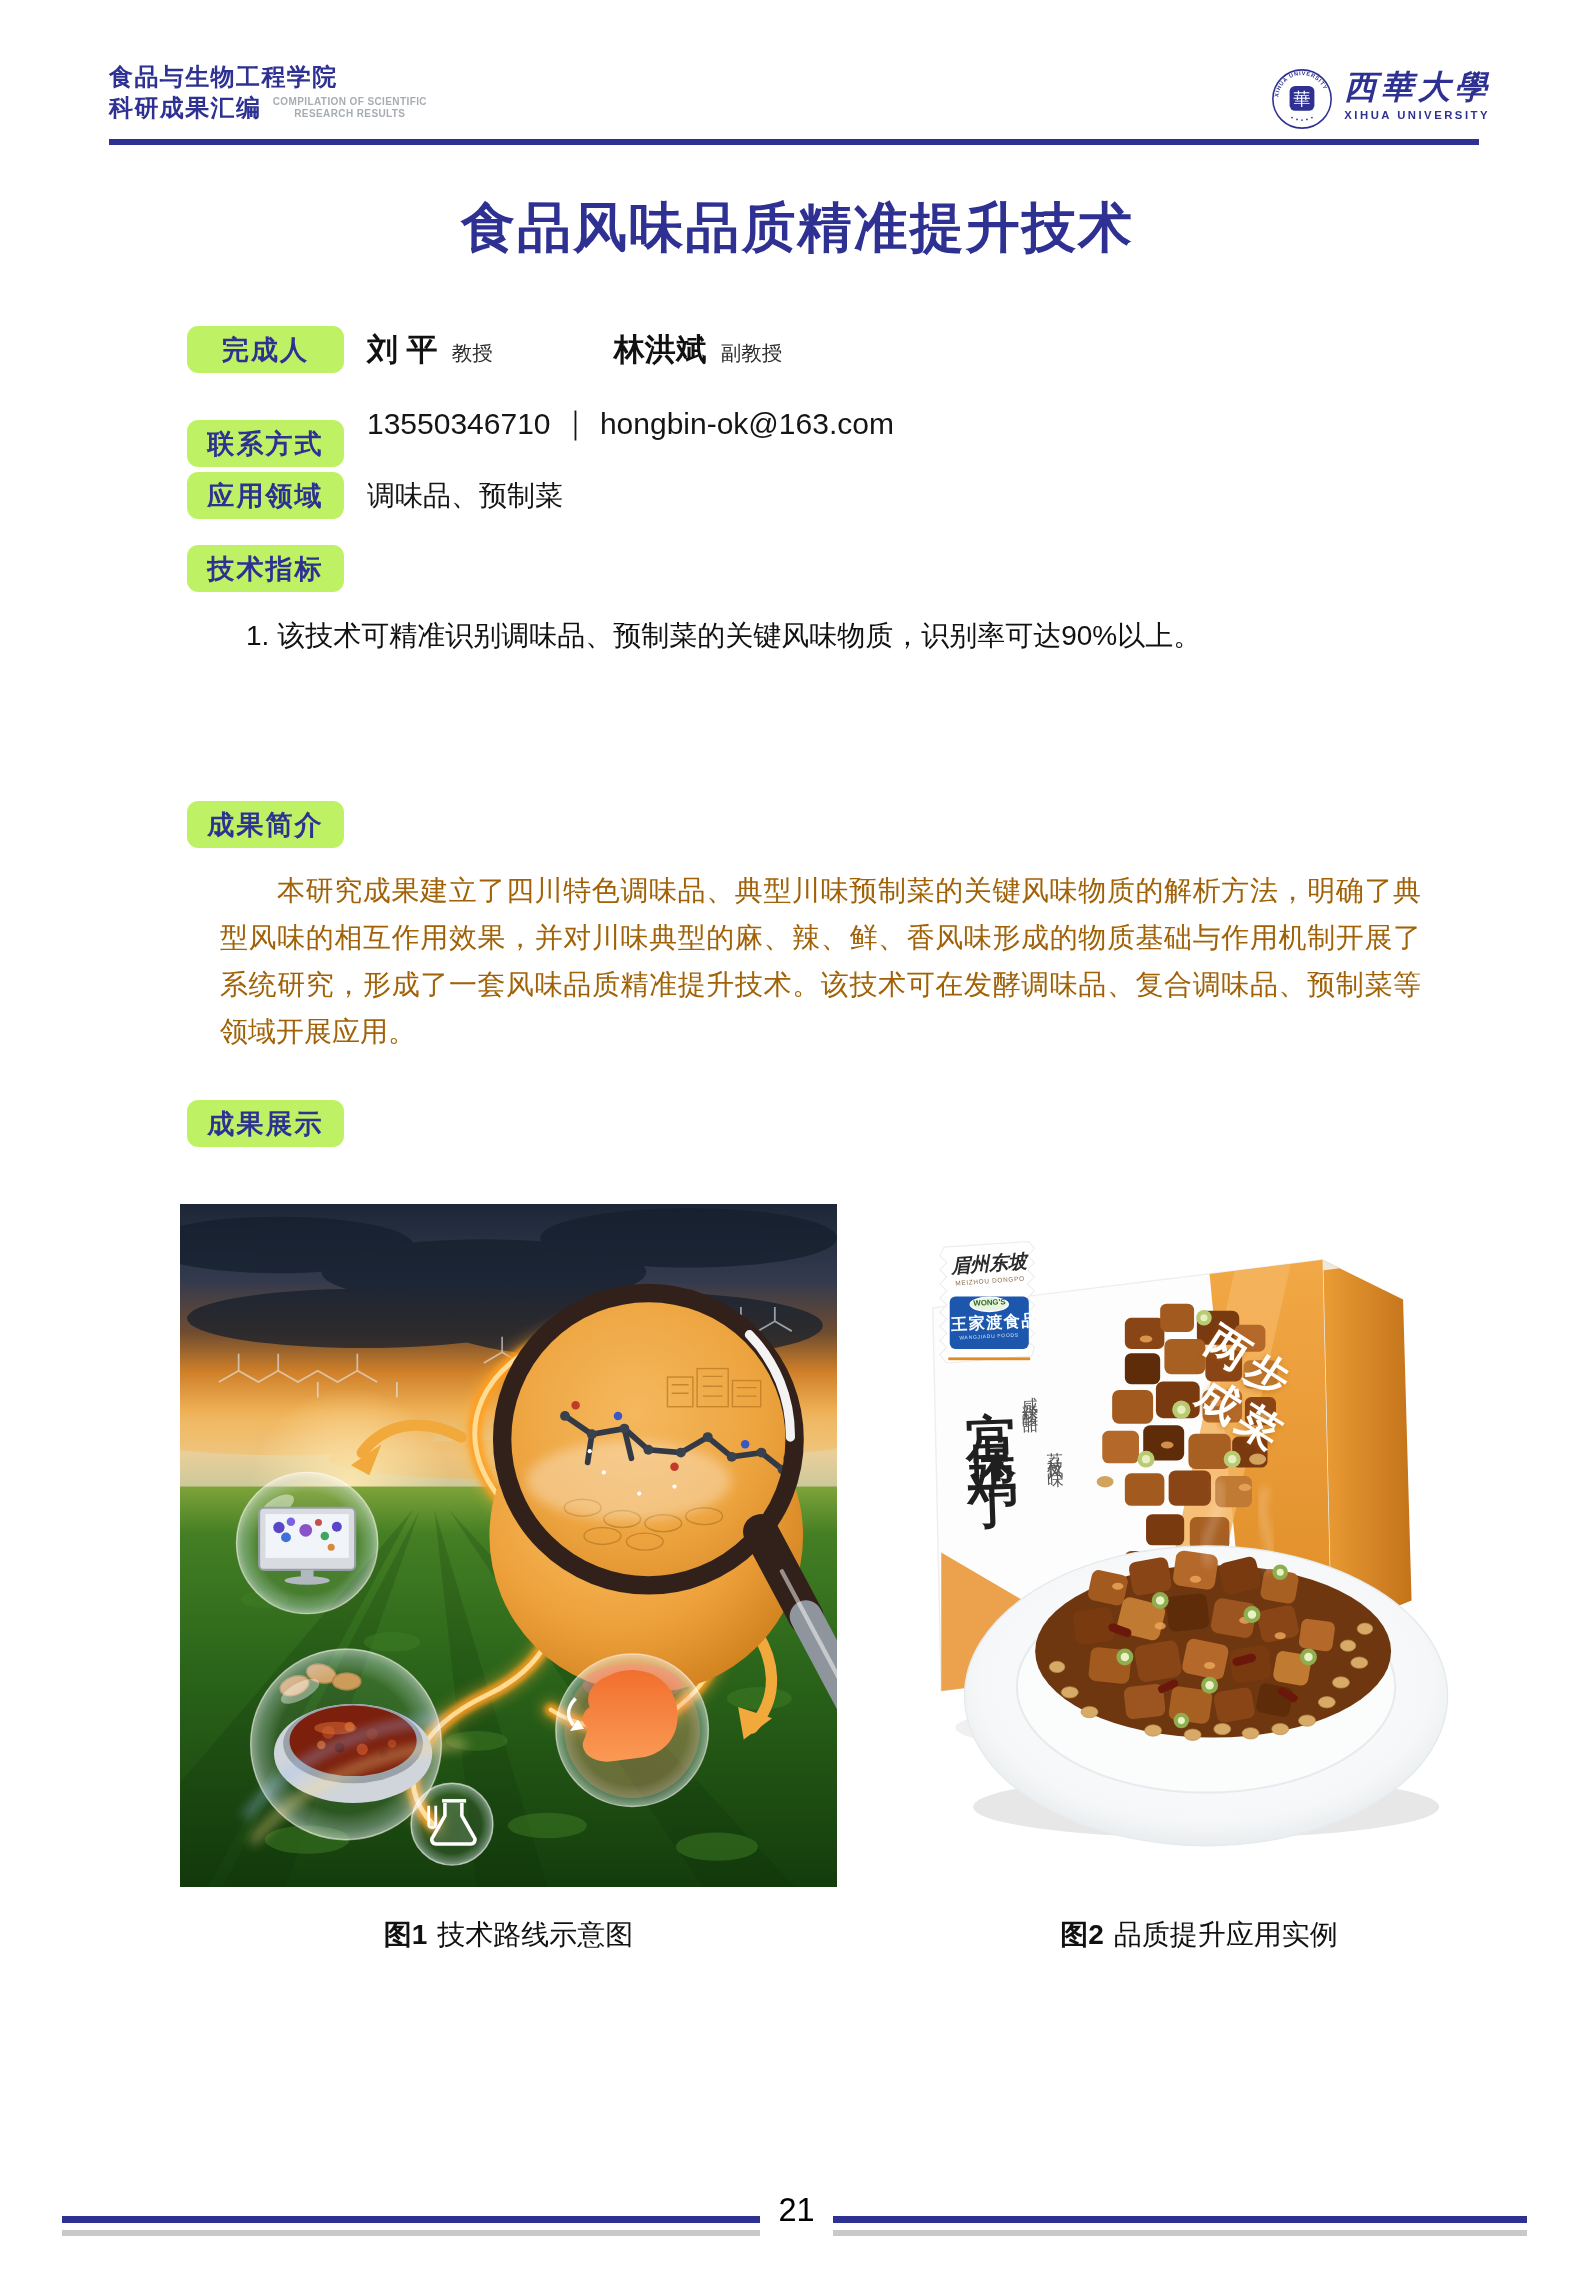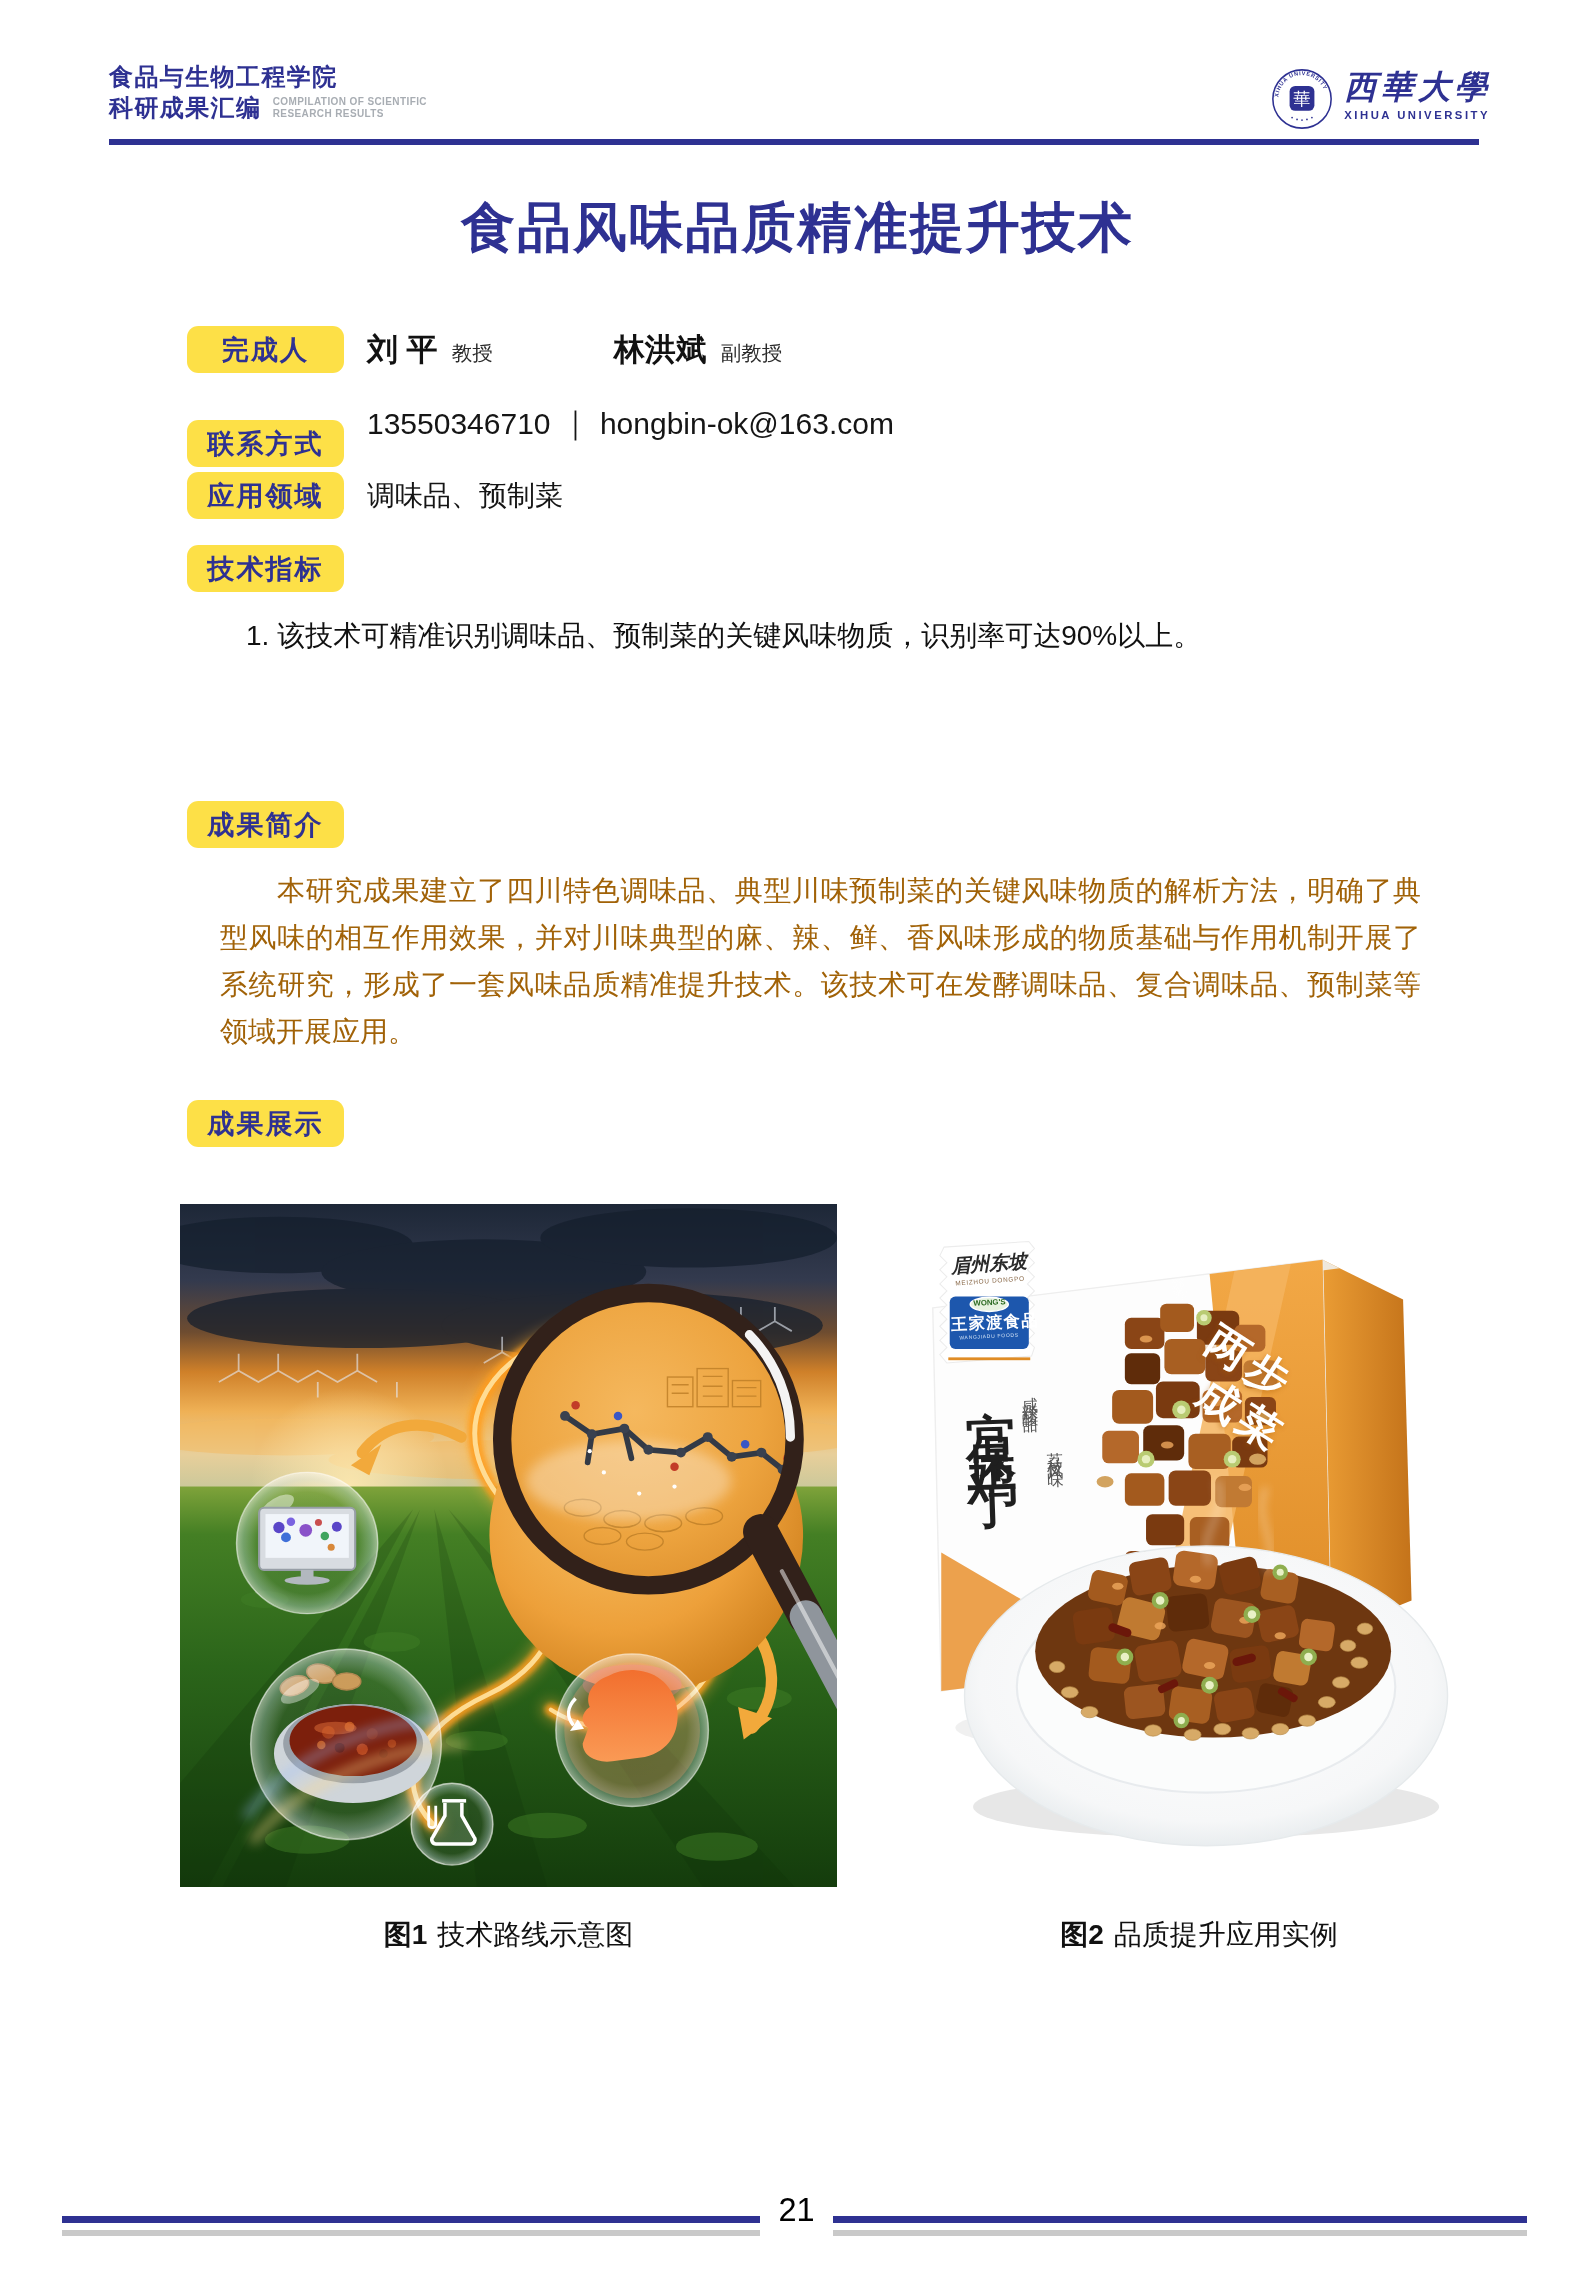--- a/index.html
+++ b/index.html
@@ -4,34 +4,34 @@
 <title>食品风味品质精准提升技术</title>
 <style>
   html,body{margin:0;padding:0;}
   body{
     width:1589px;height:2295px;position:relative;background:#ffffff;
     font-family:"Liberation Sans",sans-serif;color:#151515;overflow:hidden;
   }
   
   .dept{position:absolute;left:109px;top:61px;}
   .dept-cn{font-size:24px;font-weight:bold;color:#2e3192;letter-spacing:1.4px;line-height:31px;}
-  .dept-row{display:flex;align-items:flex-end;}
+  .dept-row{display:flex;align-items:flex-end;text-align:center;}
   .dept-en{margin-left:11.3px;font-size:10px;line-height:12px;color:#a8adb3;letter-spacing:0.4px;font-weight:bold;padding-bottom:2.8px;}
   .dept-en div{white-space:nowrap;}
   .header-rule{position:absolute;left:109px;top:139px;width:1370px;height:6.4px;background:#2e3192;}
   .uni-logo{position:absolute;left:1271px;top:68px;display:flex;align-items:flex-start;}
   .seal{width:62px;height:62px;}
   .uni-text{margin-left:11.3px;padding-top:1.4px;}
   .uni-cn{font-family:"Liberation Serif",serif;font-style:italic;font-weight:bold;font-size:32.5px;color:#2e3192;letter-spacing:4.2px;line-height:37px;white-space:nowrap;}
   .uni-en{font-size:11.3px;font-weight:bold;color:#2e3192;letter-spacing:2.5px;margin-top:2.8px;white-space:nowrap;}
   
   .title{position:absolute;left:0;top:189px;width:1589px;text-align:center;
     font-size:54px;font-weight:bold;color:#2e3192;letter-spacing:2.1px;}
   
-  .chip{position:absolute;left:187px;width:157px;height:47px;background:#fde047;border-radius:11.3px;
+  .chip{position:absolute;left:187px;width:157px;height:47px;background:#bef264;border-radius:11.3px;
     color:#2e3192;font-weight:bold;font-size:27px;letter-spacing:2.1px;
     display:flex;align-items:center;justify-content:center;}
   .row-value{position:absolute;left:367px;height:47px;display:flex;align-items:center;}
   .p-name{font-size:31px;font-weight:bold;color:#111;}
   .p-title{font-size:20.5px;color:#2b2b2b;margin-left:14px;margin-top:7px;}
   .p-name.second{margin-left:121px;}
   .contact{font-size:30px;}
   .sep{margin:0 10px;}
   .field-value{font-size:28px;}
   .ind-list{position:absolute;left:246px;top:617px;width:1194px;}

